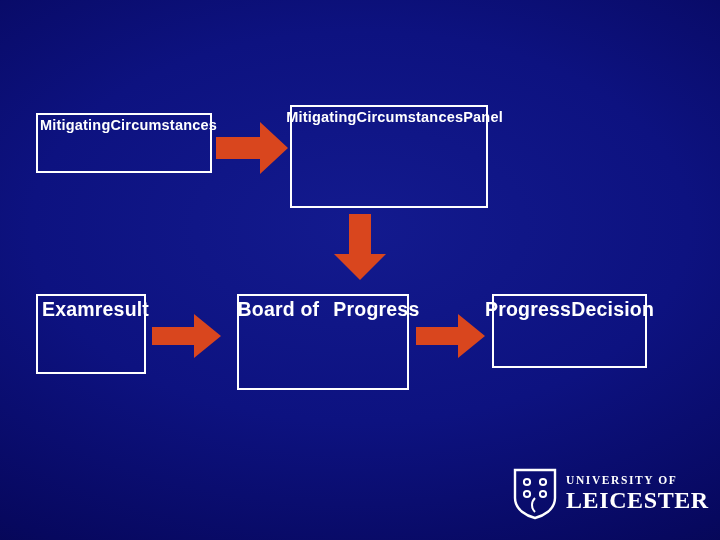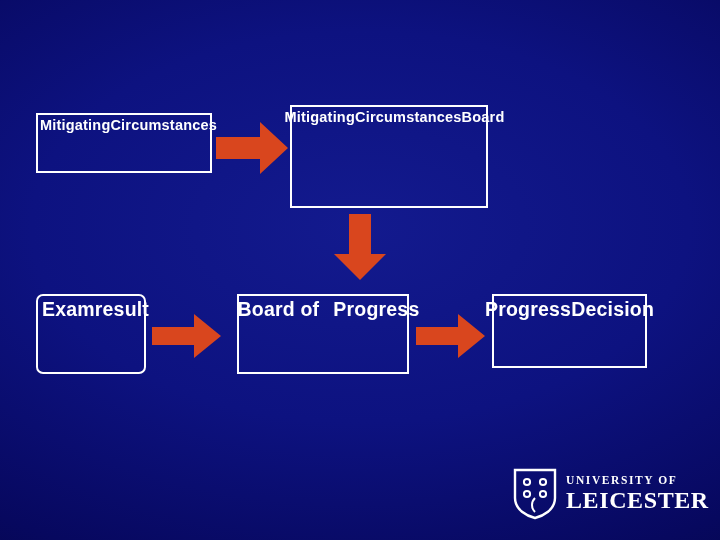--- a/index.html
+++ b/index.html
@@ -46,24 +46,23 @@
     left: 36px;  top: 113px;  width: 176px; height: 60px;
     padding-left: 9px;
   }
   #box-mc-panel {
     left: 290px; top: 105px;  width: 198px; height: 103px;
     padding-left: 11px;
   }
   #box-exam-result {
     left: 36px;  top: 294px;  width: 110px; height: 80px;
     padding-left: 9px;
-    border-radius: 7px;
   }
   #box-board-of-examiners {
-    left: 237px; top: 294px;  width: 172px; height: 80px;
+    left: 237px; top: 294px;  width: 172px; height: 96px;
     padding-left: 11px;
     gap: 14px;
   }
   #box-progress-decision {
     left: 492px; top: 294px;  width: 155px; height: 74px;
   }
   
   .arrow {
     position: absolute;
   }
@@ -114,21 +113,21 @@
 <div id="slide">
 
   <div class="box small-text" id="box-mitigating-circumstances">
     <span class="line">Mitigating</span>
     <span class="line">Circumstances</span>
   </div>
 
   <div class="box small-text" id="box-mc-panel">
     <span class="line">Mitigating</span>
     <span class="line">Circumstances</span>
-    <span class="line">Board</span>
+    <span class="line">Panel</span>
   </div>
 
   <div class="box big-text" id="box-exam-result">
     <span class="line">Exam</span>
     <span class="line">result</span>
   </div>
 
   <div class="box big-text" id="box-board-of-examiners">
     <span class="line">Board of</span>
     <span class="line">Progress</span>

